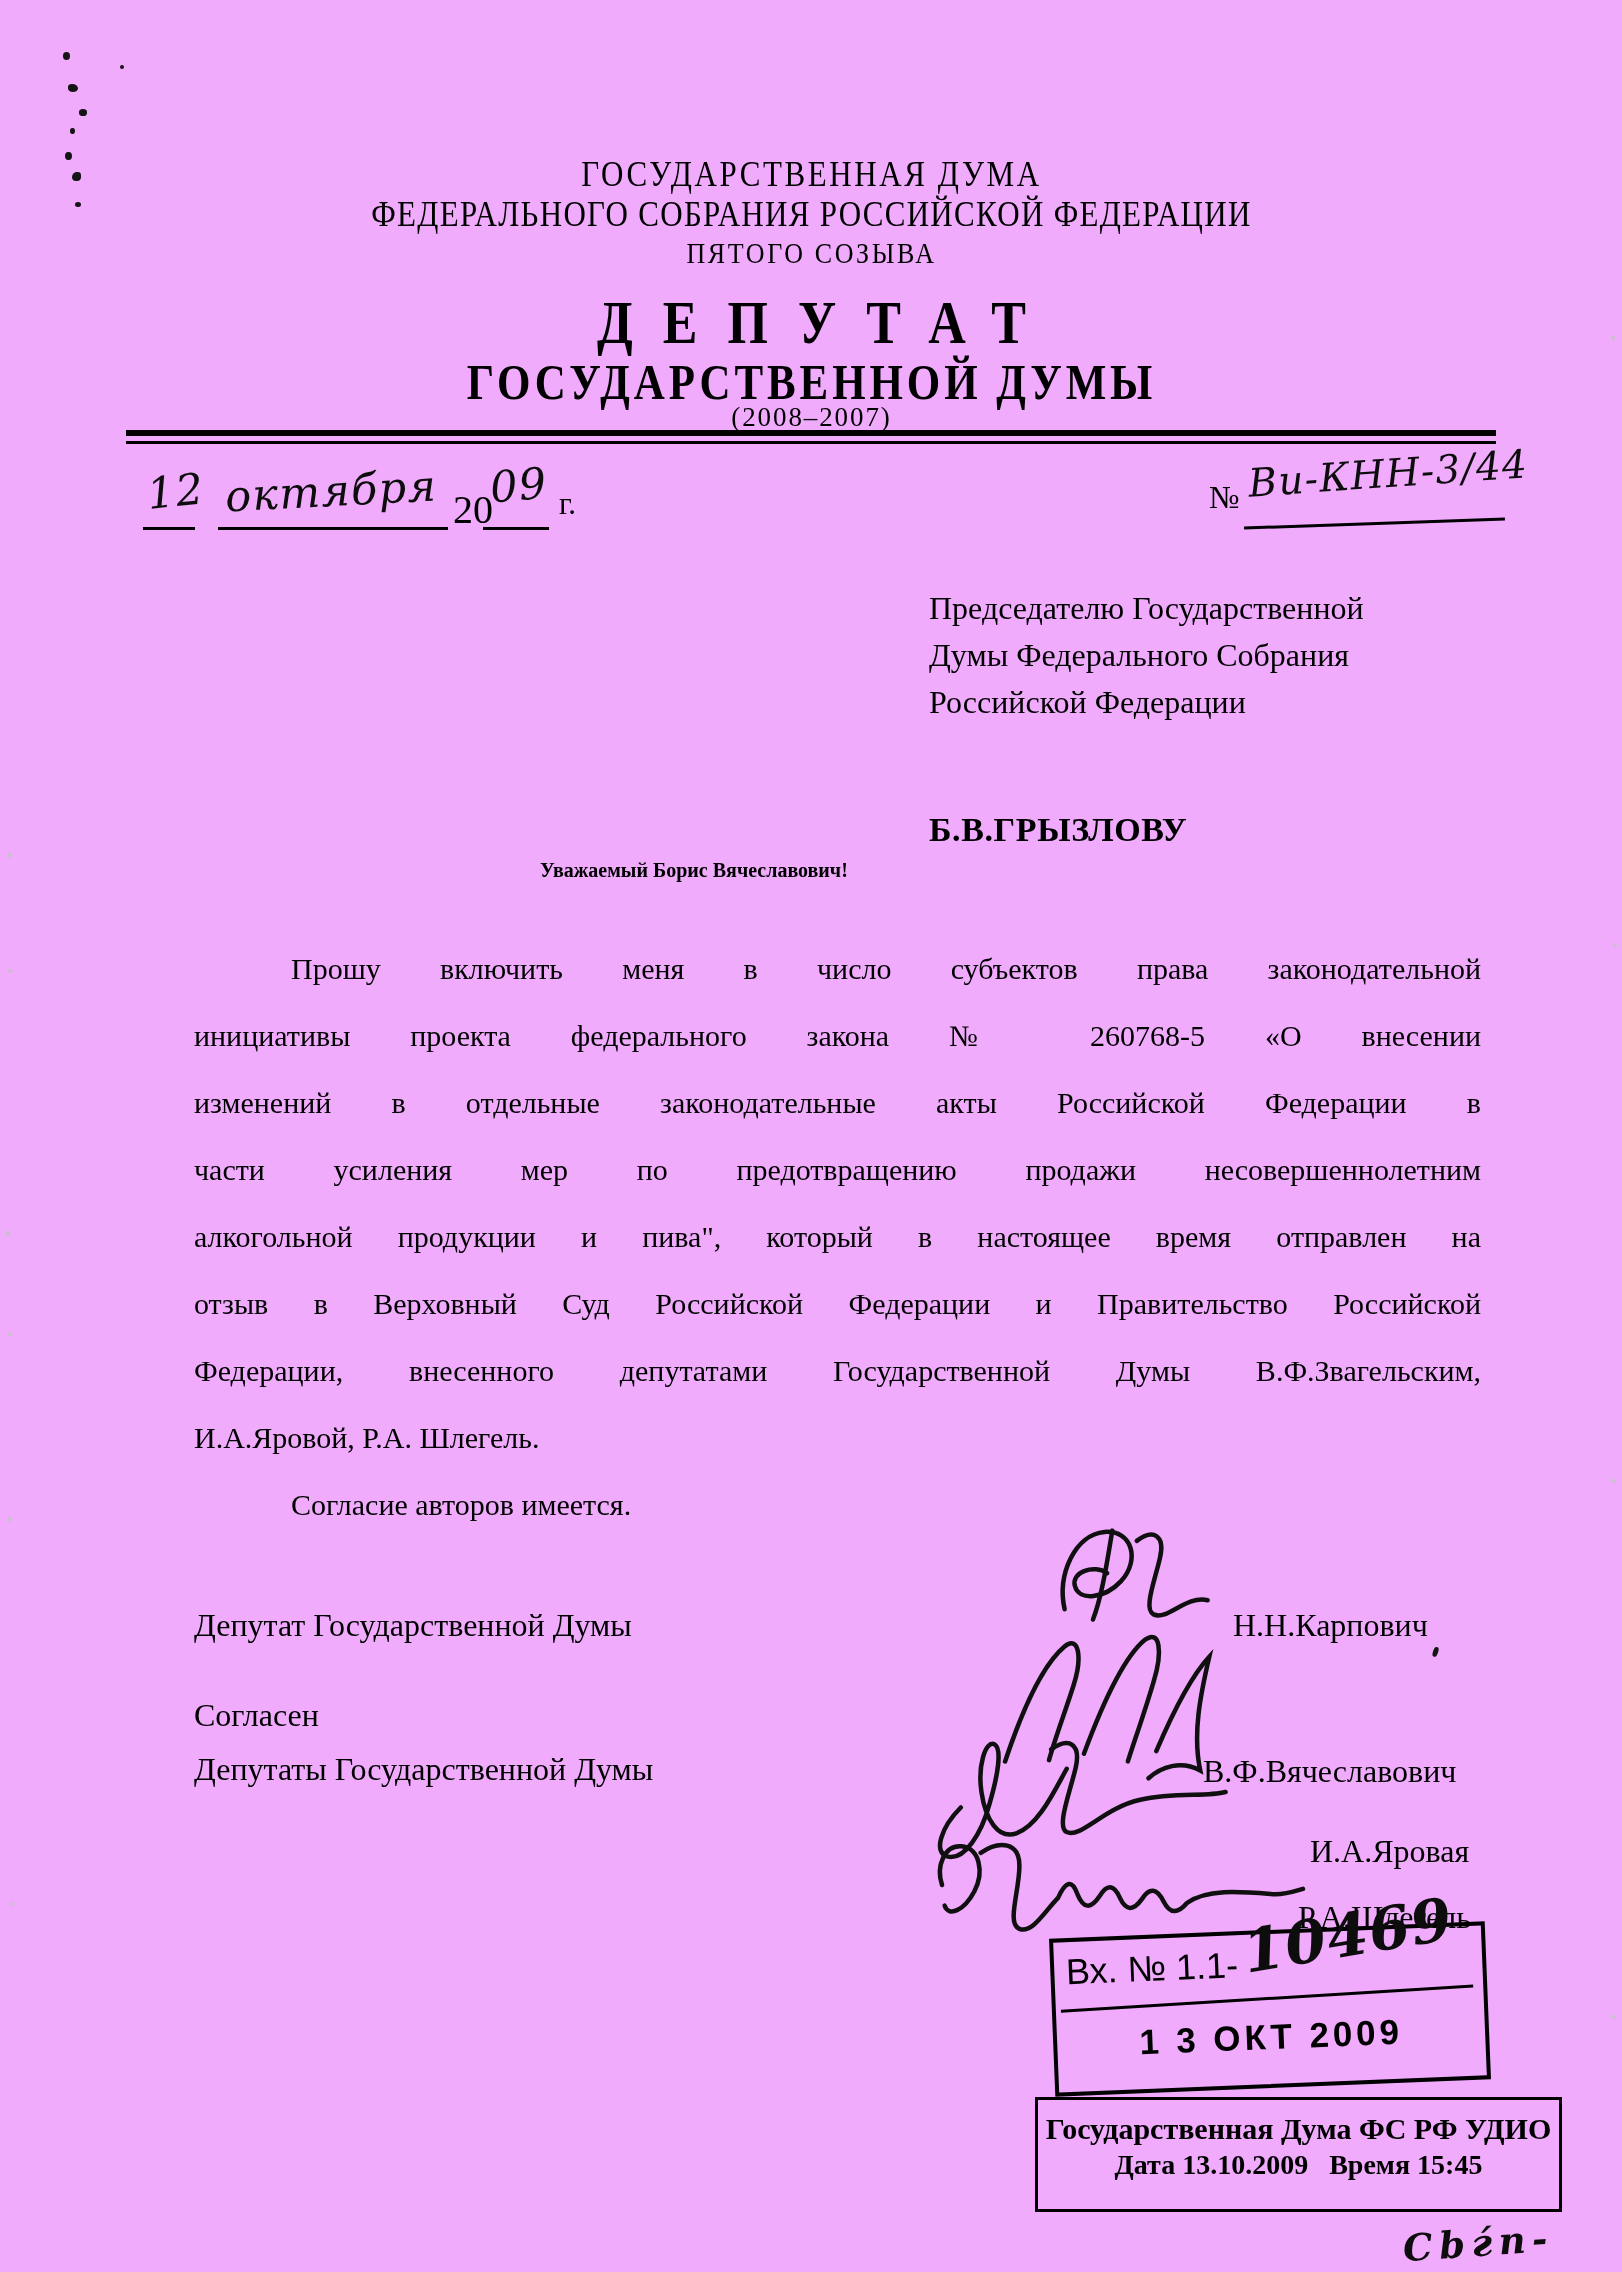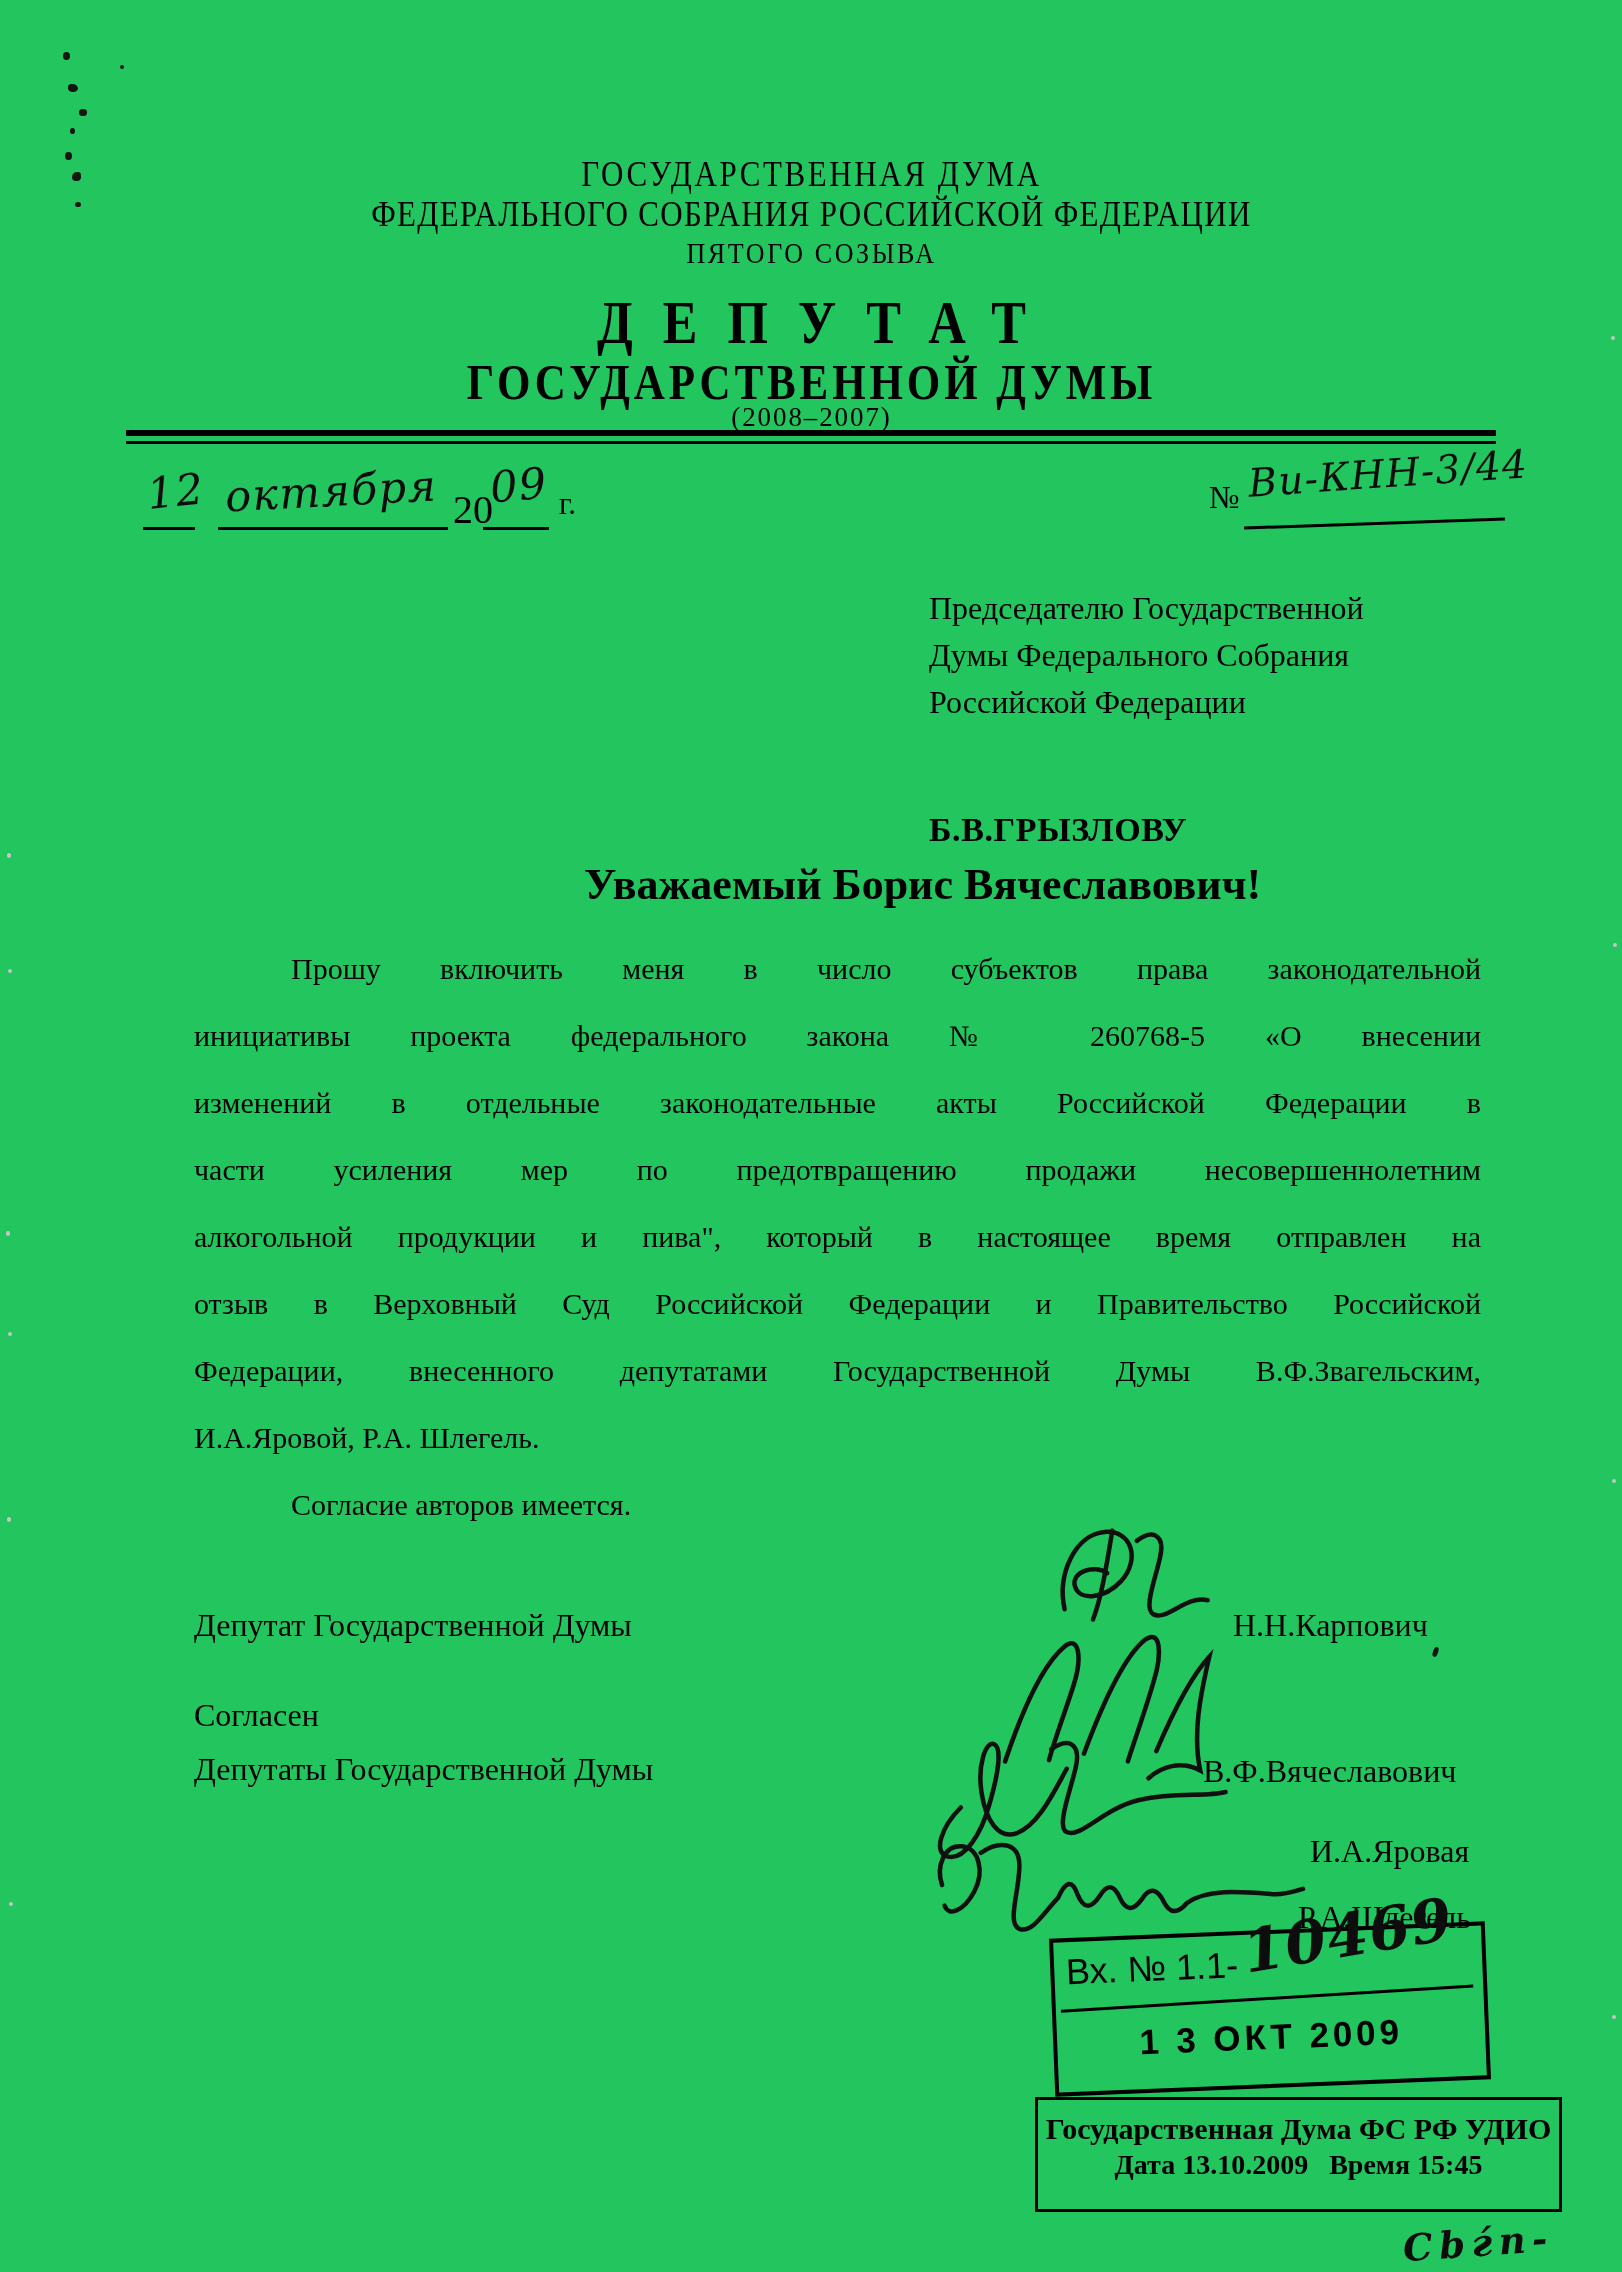--- a/index.html
+++ b/index.html
@@ -1,17 +1,17 @@
 <!DOCTYPE html>
 <html style="font-size:10.3px"><head>
 <meta charset="utf-8">
 <style>
   html,body { margin:0; padding:0; background:#e8e8e8; }
   .page {
-    position:relative; width:1623px; height:2273px; background:#22c55e;
+    position:relative; width:1623px; height:2273px; background:#f0abfc;
     font-family:"Liberation Serif", serif; color:#000; overflow:hidden;
   }
   .abs { position:absolute; }
   .center { left:0; width:100%; text-align:center; }
   .tall { transform:scaleY(1.16); transform-origin:center top; }
   .hand {
     font-family:"DejaVu Serif", serif; font-style:italic; font-weight:400;
     color:#0d0d0d; letter-spacing:1.3px; white-space:nowrap;
   }
   .rule { background:#000; }
@@ -83,21 +83,21 @@
   <div class="abs hand" style="left:1248px; top:451px; font-size:39px; transform:rotate(-4deg);">Ви-КНН-3/44</div>
   <div class="u-line" style="left:1244px; top:522px; width:261px; height:3.2px; transform:rotate(-2deg);"></div>
 
   <div class="abs" style="left:929px; top:585px; font-size:32px; line-height:47px; white-space:nowrap;">
     <div>Председателю Государственной</div>
     <div>Думы Федерального Собрания</div>
     <div>Российской Федерации</div>
   </div>
   <div class="abs" style="left:929px; top:811px; font-size:34px; font-weight:700; letter-spacing:0.6px;">Б.В.ГРЫЗЛОВУ</div>
 
-  <div class="abs" style="left:584px; top:859px; font-size:44px; font-weight:700;">Уважаемый Борис Вячеславович!</div>
+  <div class="abs" style="left:540px; top:859px; font-size:20px; font-weight:700;">Уважаемый Борис Вячеславович!</div>
 
   <div class="abs" style="left:194px; top:935px;">
     <div class="body-line jl" style="text-indent:97px;">Прошу включить меня в число субъектов права законодательной</div>
     <div class="body-line jl">инициативы проекта федерального закона № 260768-5 «О внесении</div>
     <div class="body-line jl">изменений в отдельные законодательные акты Российской Федерации в</div>
     <div class="body-line jl">части усиления мер по предотвращению продажи несовершеннолетним</div>
     <div class="body-line jl">алкогольной продукции и пива", который в настоящее время отправлен на</div>
     <div class="body-line jl">отзыв в Верховный Суд Российской Федерации и Правительство Российской</div>
     <div class="body-line jl">Федерации, внесенного депутатами Государственной Думы В.Ф.Звагельским,</div>
     <div class="body-line">И.А.Яровой, Р.А. Шлегель.</div>

